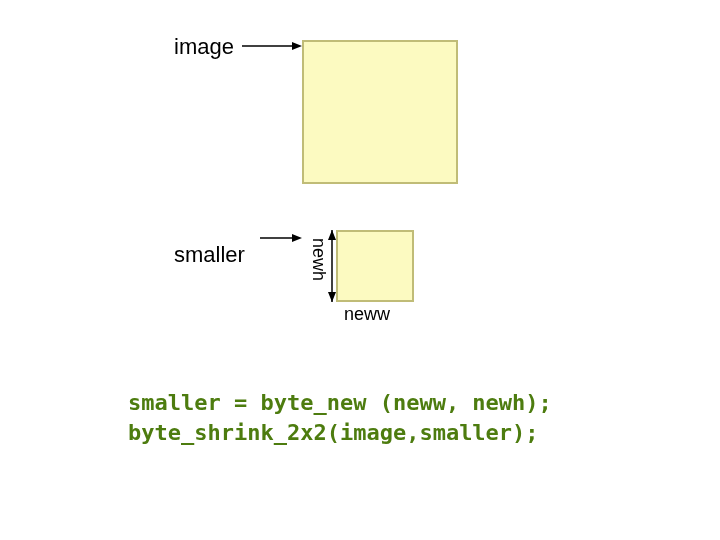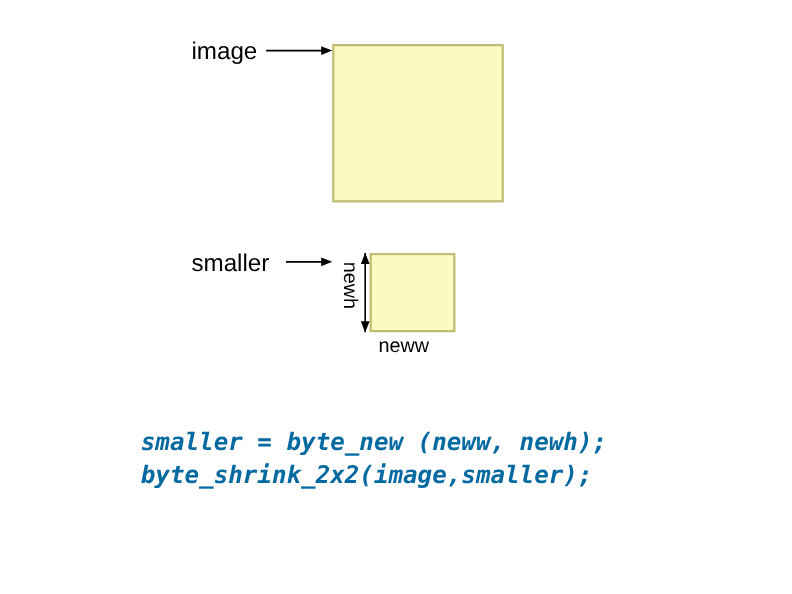--- a/index.html
+++ b/index.html
@@ -34,24 +34,23 @@
     white-space: nowrap;
   }
   .vlabel {
     writing-mode: vertical-rl;
   }
   .code {
     position: absolute;
     font-family: "Lucida Console", Consolas, monospace;
     font-weight: bold;
     font-size: 22px;
-    color: #0369a1;
+    color: #4d7c0f;
     line-height: 1.35;
     white-space: pre;
-    font-style: italic;
   }
   .arrow-svg {
     position: absolute;
     overflow: visible;
   }
   .arrow-line {
     stroke: #000;
     stroke-width: 1.5;
     fill: none;
   }
@@ -64,21 +63,21 @@
 <body>
 
 <div class="stage">
 
   <div class="box" style="left:302px; top:40px; width:156px; height:144px;"></div>
 
   <div class="box" style="left:336px; top:230px; width:78px; height:72px;"></div>
 
   <div class="label" style="left:174px; top:34px;">image</div>
 
-  <div class="label" style="left:174px; top:226px;">smaller</div>
+  <div class="label" style="left:174px; top:242px;">smaller</div>
 
   <div class="dim-label vlabel" style="left:308px; top:238px;">newh</div>
 
   <div class="dim-label" style="left:344px; top:304px;">neww</div>
 
   <svg class="arrow-svg" style="left:0; top:0; width:720px; height:540px;">
     <line class="arrow-line" x1="242" y1="46" x2="294" y2="46"></line>
     <polygon class="arrow-head" points="302,46 292,42 292,50"></polygon>
   </svg>
 

